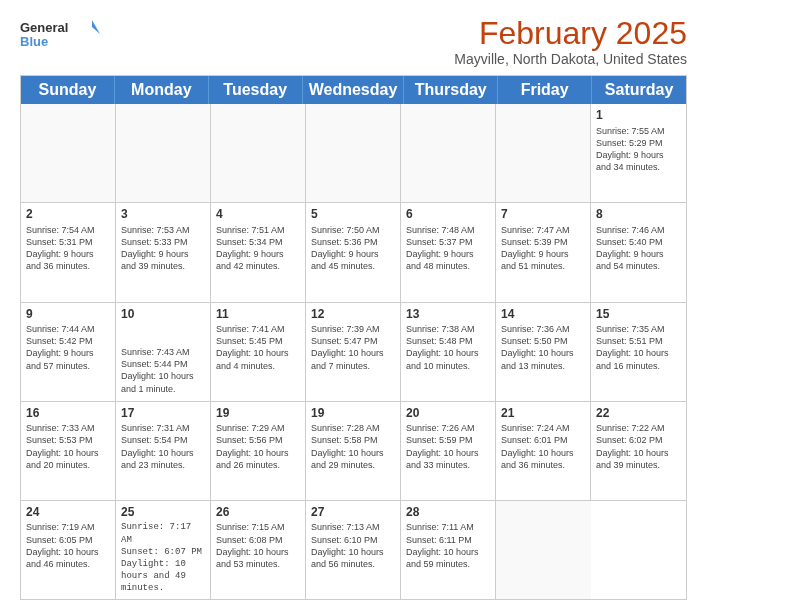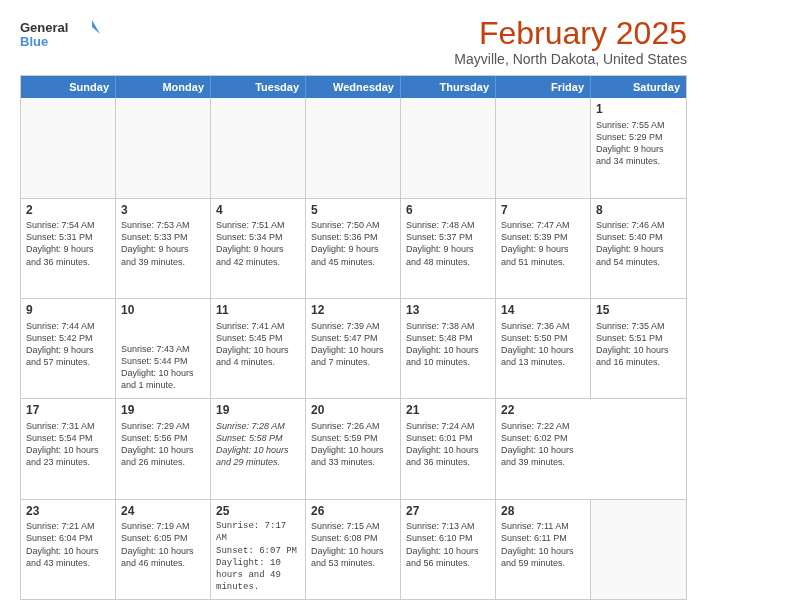--- a/index.html
+++ b/index.html
@@ -47,24 +47,24 @@
       flex-direction: column;
       border: 1px solid #ccc;
     }
     .cal-header {
       display: grid;
       grid-template-columns: repeat(7, 1fr);
       background: #3a7bc8;
     }
     .cal-header-cell {
       color: #fff;
-      font-size: 11px;
+      font-size: 16px;
       font-weight: bold;
       padding: 5px 6px;
-      text-align: right;
+      text-align: center;
       border-right: 1px solid #5a9ad8;
     }
     .cal-header-cell:last-child { border-right: none; }
     .cal-body {
       flex: 1;
       display: flex;
       flex-direction: column;
     }
     .cal-row {
       display: grid;
@@ -224,34 +224,40 @@
           </div>
           <div class="cal-cell">
             <span class="day-num">15</span>
             <div class="day-info" style="white-space: pre-line;">Sunrise: 7:35 AM
 Sunset: 5:51 PM
 Daylight: 10 hours and 16 minutes.</div>
           </div>
         </div>
         <div class="cal-row">
           <div class="cal-cell">
+            <span class="day-num">16</span>
+            <div class="day-info" style="white-space: pre-line;">Sunrise: 7:33 AM
+Sunset: 5:53 PM
+Daylight: 10 hours and 20 minutes.</div>
+          </div>
+          <div class="cal-cell">
             <span class="day-num">17</span>
             <div class="day-info" style="white-space: pre-line;">Sunrise: 7:31 AM
 Sunset: 5:54 PM
 Daylight: 10 hours and 23 minutes.</div>
           </div>
           <div class="cal-cell">
             <span class="day-num">19</span>
             <div class="day-info" style="white-space: pre-line;">Sunrise: 7:29 AM
 Sunset: 5:56 PM
 Daylight: 10 hours and 26 minutes.</div>
           </div>
           <div class="cal-cell">
             <span class="day-num">19</span>
-            <div class="day-info" style="white-space: pre-line; font-style: italic;">Sunrise: 7:28 AM
+            <div class="day-info" style="white-space: pre-line;">Sunrise: 7:28 AM
 Sunset: 5:58 PM
 Daylight: 10 hours and 29 minutes.</div>
           </div>
           <div class="cal-cell">
             <span class="day-num">20</span>
             <div class="day-info" style="white-space: pre-line;">Sunrise: 7:26 AM
 Sunset: 5:59 PM
 Daylight: 10 hours and 33 minutes.</div>
           </div>
           <div class="cal-cell">
@@ -261,26 +267,20 @@
 Daylight: 10 hours and 36 minutes.</div>
           </div>
           <div class="cal-cell">
             <span class="day-num">22</span>
             <div class="day-info" style="white-space: pre-line;">Sunrise: 7:22 AM
 Sunset: 6:02 PM
 Daylight: 10 hours and 39 minutes.</div>
           </div>
         </div>
         <div class="cal-row">
-          <div class="cal-cell">
-            <span class="day-num">23</span>
-            <div class="day-info" style="white-space: pre-line;">Sunrise: 7:21 AM
-Sunset: 6:04 PM
-Daylight: 10 hours and 43 minutes.</div>
-          </div>
           <div class="cal-cell">
             <span class="day-num">24</span>
             <div class="day-info" style="white-space: pre-line;">Sunrise: 7:19 AM
 Sunset: 6:05 PM
 Daylight: 10 hours and 46 minutes.</div>
           </div>
           <div class="cal-cell">
             <span class="day-num">25</span>
             <div class="day-info" style="white-space: pre-line; font-family: Liberation Mono, monospace;">Sunrise: 7:17 AM
 Sunset: 6:07 PM

